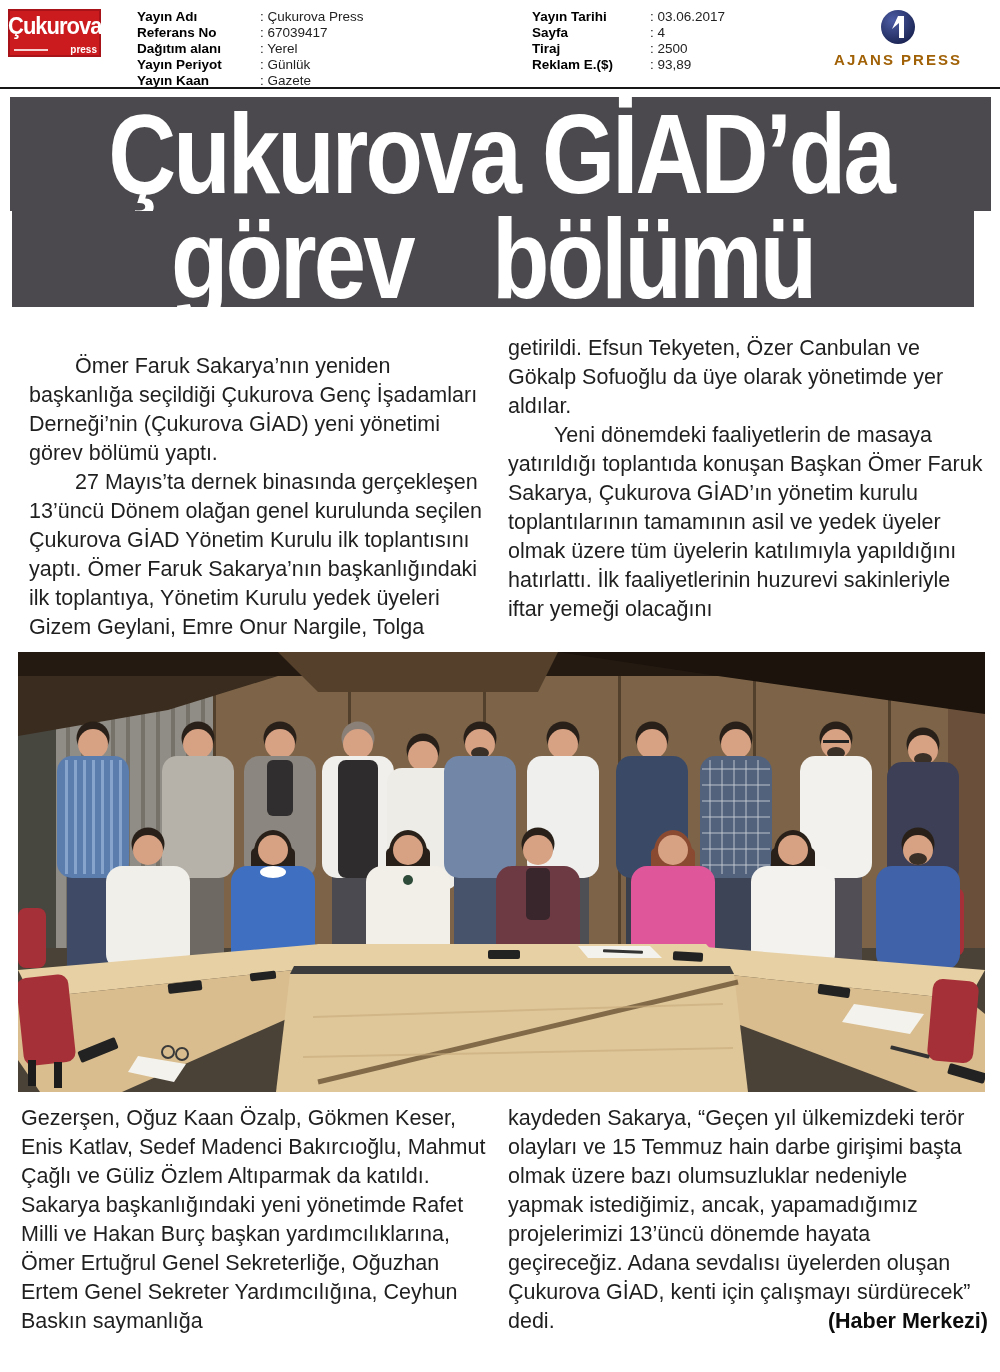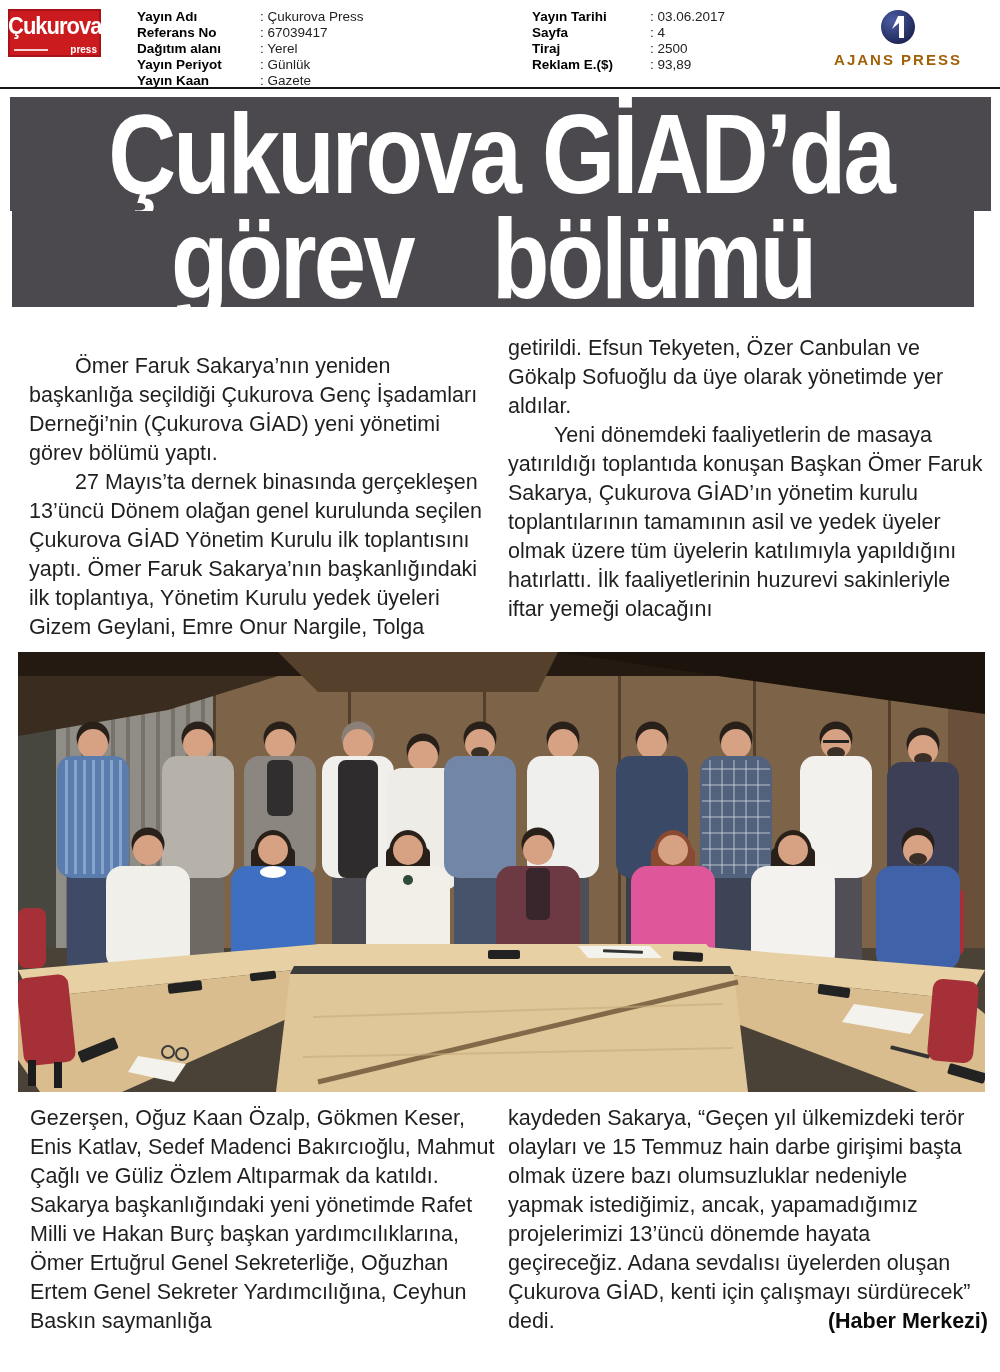--- a/index.html
+++ b/index.html
@@ -31,21 +31,21 @@
   .hl span{color:#fff;font-weight:bold;font-size:97px;letter-spacing:-3px;line-height:1;
       transform:scale(.97,1.16);white-space:nowrap;}
   .hl2 span{word-spacing:58px;}
 
   
   .col{position:absolute;font-size:21.5px;line-height:29px;color:#1f1f1f;}
   .col p{margin:0;}
   .col p.ind{text-indent:46px;}
   #tl{left:29px;top:334px;width:468px;margin-top:18px;}
   #tr{left:508px;top:334px;width:480px;}
-  #bl{left:30px;top:1104px;width:478px;}
+  #bl{left:21px;top:1104px;width:478px;}
   #br{left:508px;top:1104px;width:480px;}
   .byline{font-weight:bold;float:right;color:#0c0c0c;}
 
   
   #photo{position:absolute;left:18px;top:652px;width:967px;height:440px;background:#7d6449;}
   #photo svg{display:block;}
 </style>
 </head>
 <body>
 

